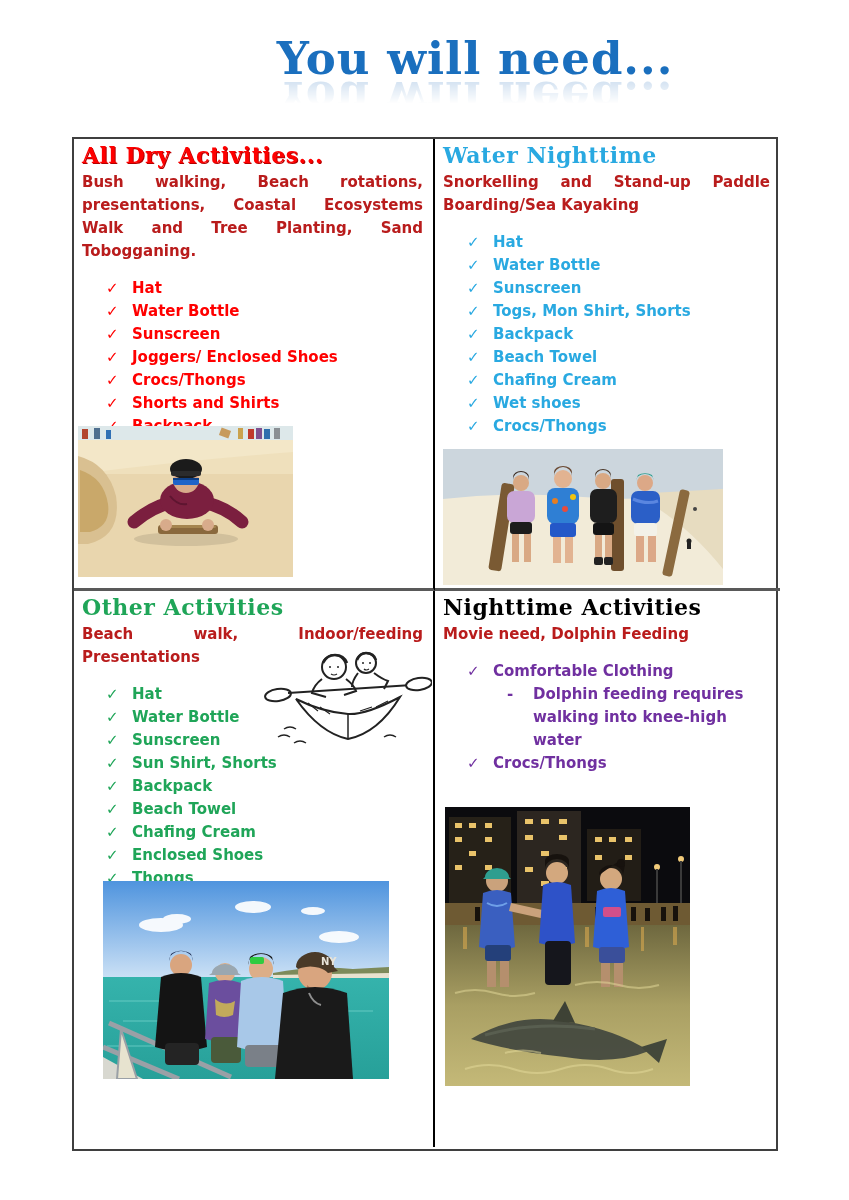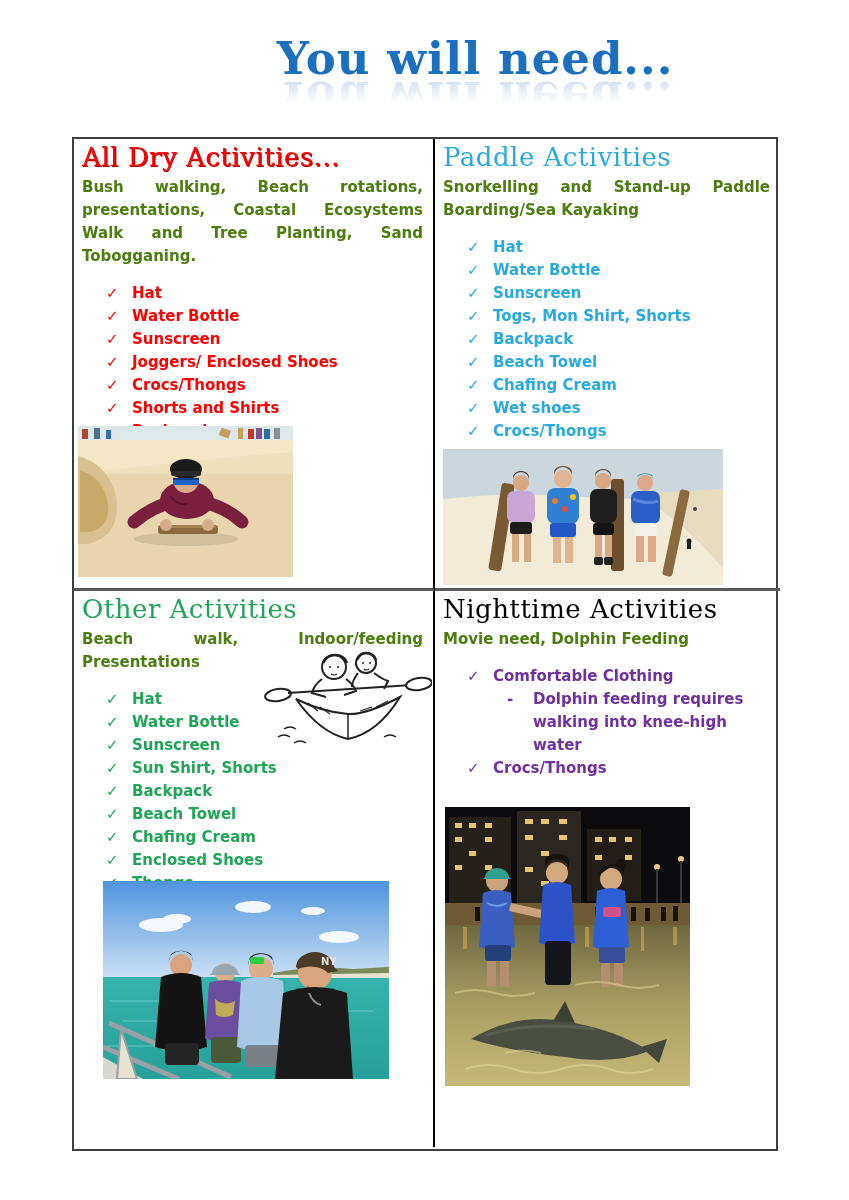--- a/index.html
+++ b/index.html
@@ -26,30 +26,30 @@
     border:2px solid #3f3f3f;
     display:grid; grid-template-columns:361px 345px; grid-template-rows:452px 556px;
     background:#fff;
   }
   .cell { position:relative; padding:4px 8px 0 8px; overflow:hidden; }
   .cell.c1 { border-right:2px solid #000; border-bottom:3px solid #595959; }
   .cell.c2 { border-bottom:3px solid #595959; }
   .cell.c3 { border-right:2px solid #000; }
 
   .cell-heading {
-    font-family:"DejaVu Serif", serif; font-weight:normal; font-size:26px; letter-spacing:.5px;
+    font-family:"DejaVu Serif", serif; font-weight:bold; font-size:22px; letter-spacing:.5px;
     line-height:1.15; margin-bottom:3px;
   }
   .h-red    { color:#ff0000; text-shadow:1px 1px 0 #b30000; }
   .h-blue   { color:#29a9e1; }
   .h-green  { color:#1fa558; }
   .h-purple { color:#000000; }
 
   .cell-desc {
-    font-size:15px; font-weight:bold; line-height:23px; color:#4d7c0f;
+    font-size:15px; font-weight:bold; line-height:23px; color:#b91c1c;
     text-align:justify; margin-right:2px;
   }
 
   .check-list { list-style:none; margin:14px 0 0 24px; }
   .check-list li { display:flex; align-items:flex-start; font-size:15px; font-weight:bold; line-height:23px; }
   .check-list .chk { width:26px; flex:0 0 26px; font-weight:normal; }
   .t-red    { color:#ff0000; }
   .t-blue   { color:#29a9e1; }
   .t-green  { color:#1fa558; }
   .t-purple { color:#7030a0; }
@@ -143,21 +143,21 @@
           <circle cx="108" cy="54" r="13" fill="#d8ab8b"></circle>
           <ellipse cx="108" cy="43" rx="16" ry="10" fill="#1b1b1b"></ellipse>
           <rect x="93" y="45" width="30" height="5" rx="2" fill="#2b2b2b"></rect>
           <rect x="95" y="52" width="26" height="7" rx="2" fill="#1e63c8"></rect>
           <rect x="95" y="52" width="26" height="2" fill="#0e3f86"></rect>
         </svg>
       </div>
     </div>
 
     <div class="cell c2">
-      <div class="cell-heading h-blue">Paddle Activities</div>
+      <div class="cell-heading h-blue">Water Nighttime</div>
       <div class="cell-desc">Snorkelling and Stand-up Paddle Boarding/Sea Kayaking</div>
       <ul class="check-list t-blue">
         <li>
             <span class="chk">✓</span>
             <span>Hat</span>
           </li>
         <li>
             <span class="chk">✓</span>
             <span>Water Bottle</span>
           </li>

